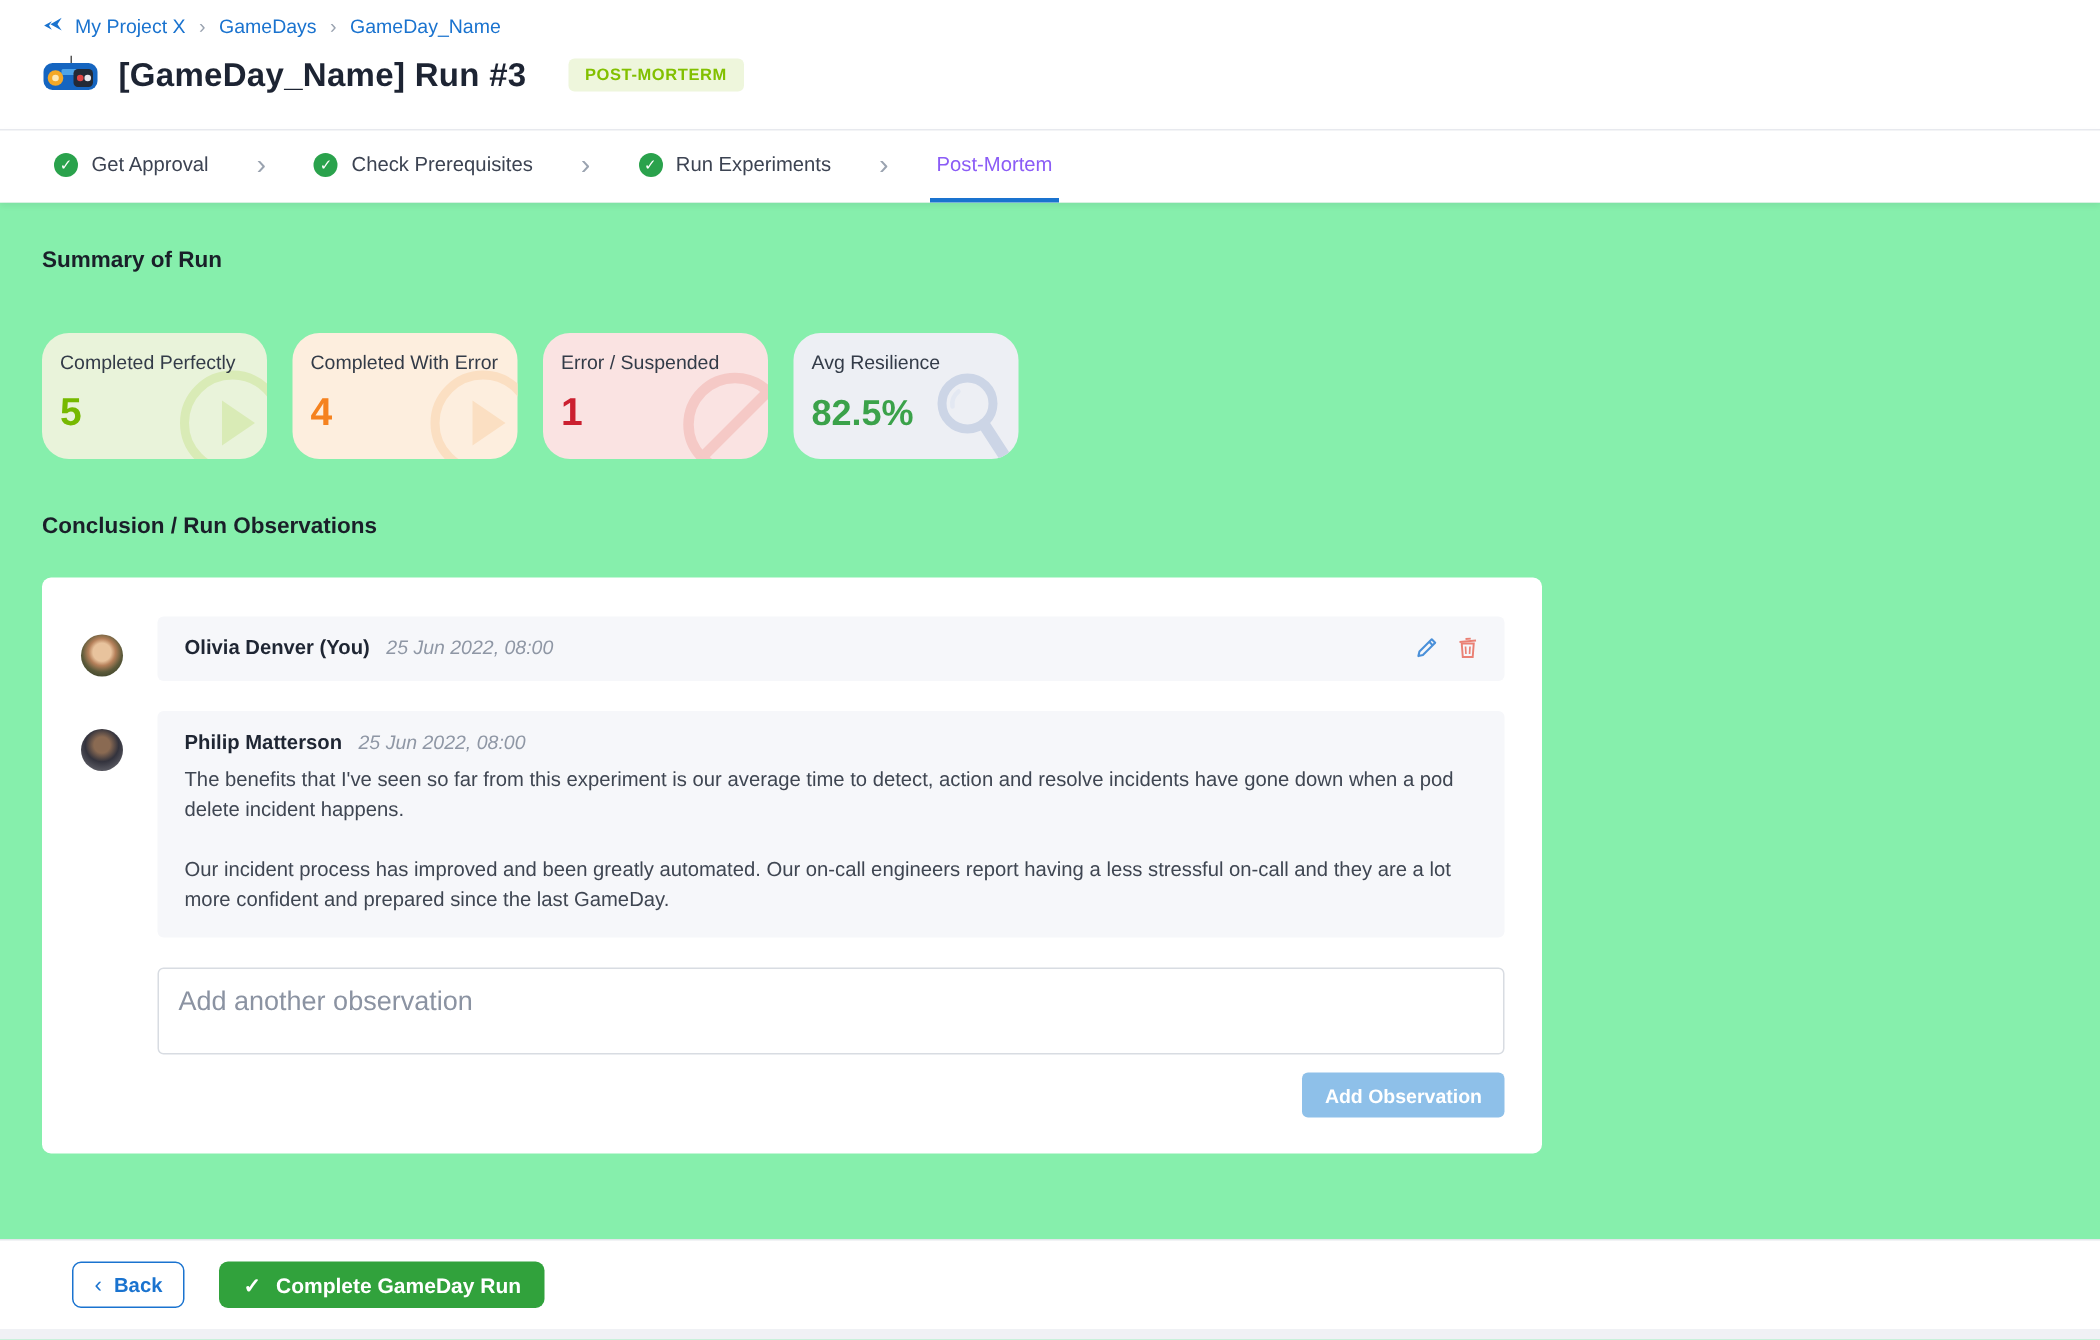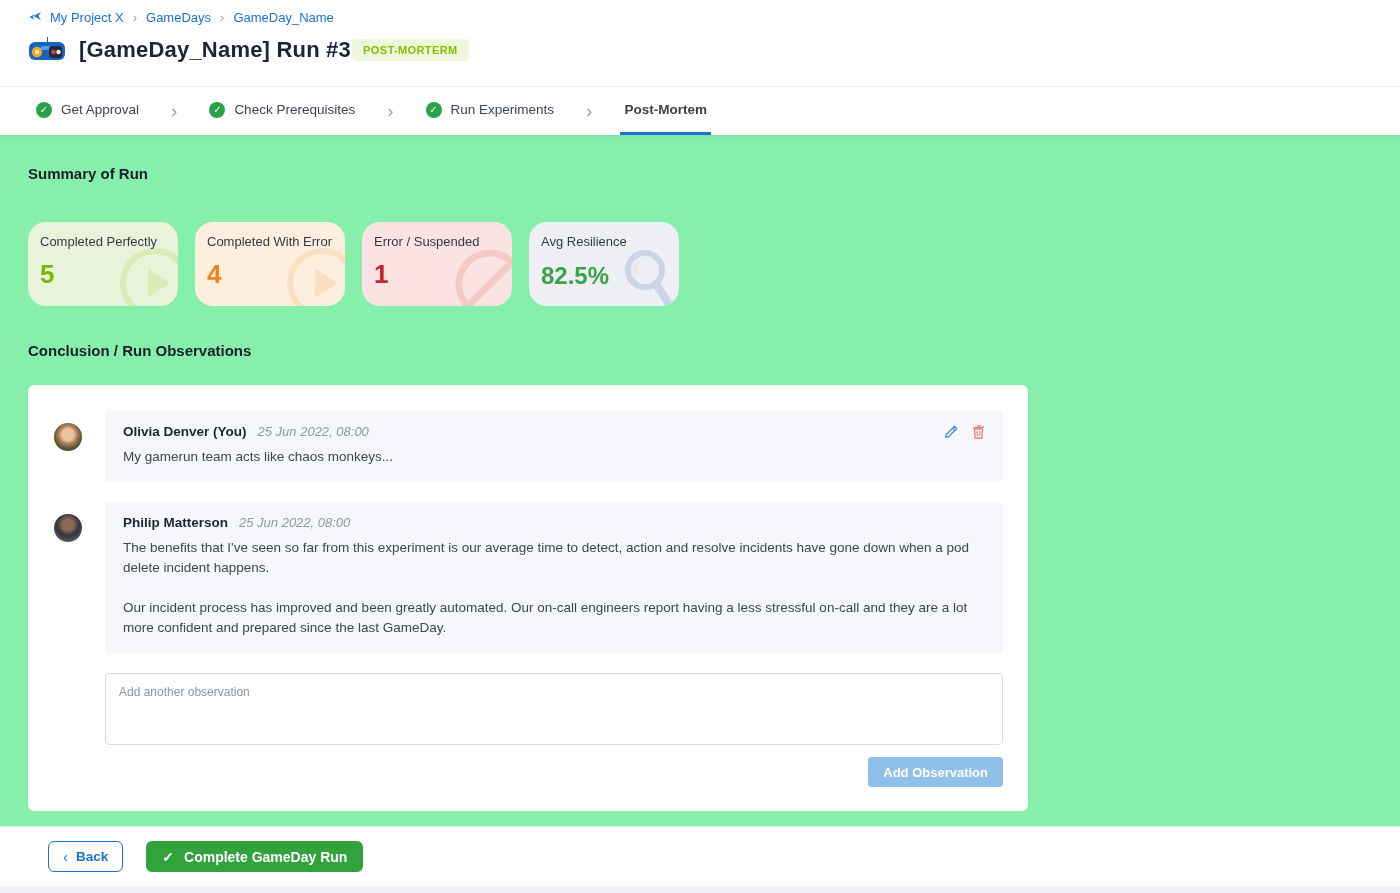--- a/index.html
+++ b/index.html
@@ -15,35 +15,35 @@
   
   .header { background:#fff; height:86px; padding:10px 28px 0 28px; flex:0 0 auto;text-align:right; }
   .breadcrumb { display:flex; align-items:center; font-size:13px; }
   .breadcrumb .logo { width:15px; height:15px; margin-right:7px; display:inline-flex; }
   .breadcrumb a { color:#1a73cf; text-decoration:none; cursor:pointer; }
   .breadcrumb .sep { color:#9aa3b0; margin:0 9px; font-size:13px; }
   .title-row { display:flex; align-items:center; margin-top:12px; }
   .gamepad { width:38px; height:26px; margin-right:13px; display:inline-flex; }
   .page-title { font-size:22px; font-weight:700; color:#1d2433; letter-spacing:0.2px; }
   .badge {
-    margin-left:1px; background:#eef6dc; color:#82c000;
+    margin-left:28px; background:#eef6dc; color:#82c000;
     font-size:11px; font-weight:700; letter-spacing:0.4px;
     padding:5px 11px; border-radius:4px;
   }
 
   
   .tabbar {
     background:#fff; height:49px; flex:0 0 auto;
     border-top:1px solid #e7e9ee;
     box-shadow:0 2px 4px rgba(16,24,40,0.06);
     display:flex; align-items:stretch; padding:0 0 0 32px;
     position:relative; z-index:2;
   }
   .step { display:flex; align-items:center; gap:9px; font-size:13.5px; color:#3c4352; cursor:pointer; border-bottom:3px solid transparent; padding:0 4px; }
-  .step.active { font-weight:700; color:#404040; border-bottom-color:#1a73cf; }
+  .step.active { font-weight:400; color:#8b5cf6; border-bottom-color:#1a73cf; }
   .step-sep { display:flex; align-items:center; color:#9aa3b0; font-size:19px; margin:0 28px; }
   .check-circle {
     width:16px; height:16px; border-radius:50%; background:#2aa24c;
     color:#fff; font-size:10px; display:flex; align-items:center; justify-content:center;
     flex:0 0 auto;
   }
 
   
   .main { flex:1 1 auto; background:#86efac; padding:30px 28px 0 28px; overflow:hidden; }
   .section-heading { font-size:15px; font-weight:700; color:#1a1f29; }
@@ -76,23 +76,23 @@
   .obs-box { flex:1 1 auto; background:#f6f7fa; border-radius:4px; padding:13px 18px 15px 18px; }
   .obs-head { display:flex; align-items:center; }
   .obs-author { font-size:13.5px; font-weight:700; color:#1f2633; }
   .obs-time { font-size:13px; color:#8f97a5; margin-left:11px;font-style:italic; }
   .obs-actions { margin-left:auto; display:flex; align-items:center; gap:14px; }
   .icon-btn { background:none; border:none; cursor:pointer; display:flex; padding:0; }
   .obs-text { font-size:13.5px; color:#3f4652; line-height:20px; margin-top:8px; }
   .obs-text p + p { margin-top:20px; }
 
   .obs-input {
-    display:block; width:898px; height:72px; margin:18px 0 0 51px;
+    display:block; width:898px; height:58px; margin:18px 0 0 51px;
     border:1px solid #d8dce2; border-radius:4px; background:#fff;
-    font-family:"Liberation Sans", sans-serif; font-size:12px; color:#3f4652;
+    font-family:"Liberation Sans", sans-serif; font-size:18px; color:#3f4652;
     padding:11px 13px; resize:none; outline:none;
   }
   .obs-input::placeholder { color:#8b93a2; }
   .obs-btn-row { display:flex; justify-content:flex-end; margin-top:12px; }
   .add-obs-btn {
     background:#8ec0e9; color:#fff; border:none; border-radius:4px;
     font-family:"Liberation Sans", sans-serif; font-size:13px; font-weight:700;
     height:30px; padding:0 15px; cursor:pointer;
   }
 
@@ -242,21 +242,20 @@
               <svg width="13" height="14" viewBox="0 0 13 14">
                   <path d="M2.5 4 h8 l-0.7 9 h-6.6 Z" fill="none" stroke="#ea8074" stroke-width="1.3"></path>
                   <line x1="1" y1="3" x2="12" y2="2" stroke="#ea8074" stroke-width="1.3"></line>
                   <line x1="5" y1="1" x2="8.5" y2="0.7" stroke="#ea8074" stroke-width="1.3"></line>
                   <line x1="5" y1="6" x2="5.3" y2="11" stroke="#ea8074" stroke-width="1.1"></line>
                   <line x1="8" y1="6" x2="7.7" y2="11" stroke="#ea8074" stroke-width="1.1"></line>
                 </svg>
             </button>
           </span>
         </div>
-        <div class="obs-text">My gamerun team acts like chaos monkeys...</div>
       </div>
     </div>
 
     <div class="obs-row">
       <span class="avatar philip"></span>
       <div class="obs-box">
         <div class="obs-head">
           <span class="obs-author">Philip Matterson</span>
           <span class="obs-time">25 Jun 2022, 08:00</span>
         </div>

